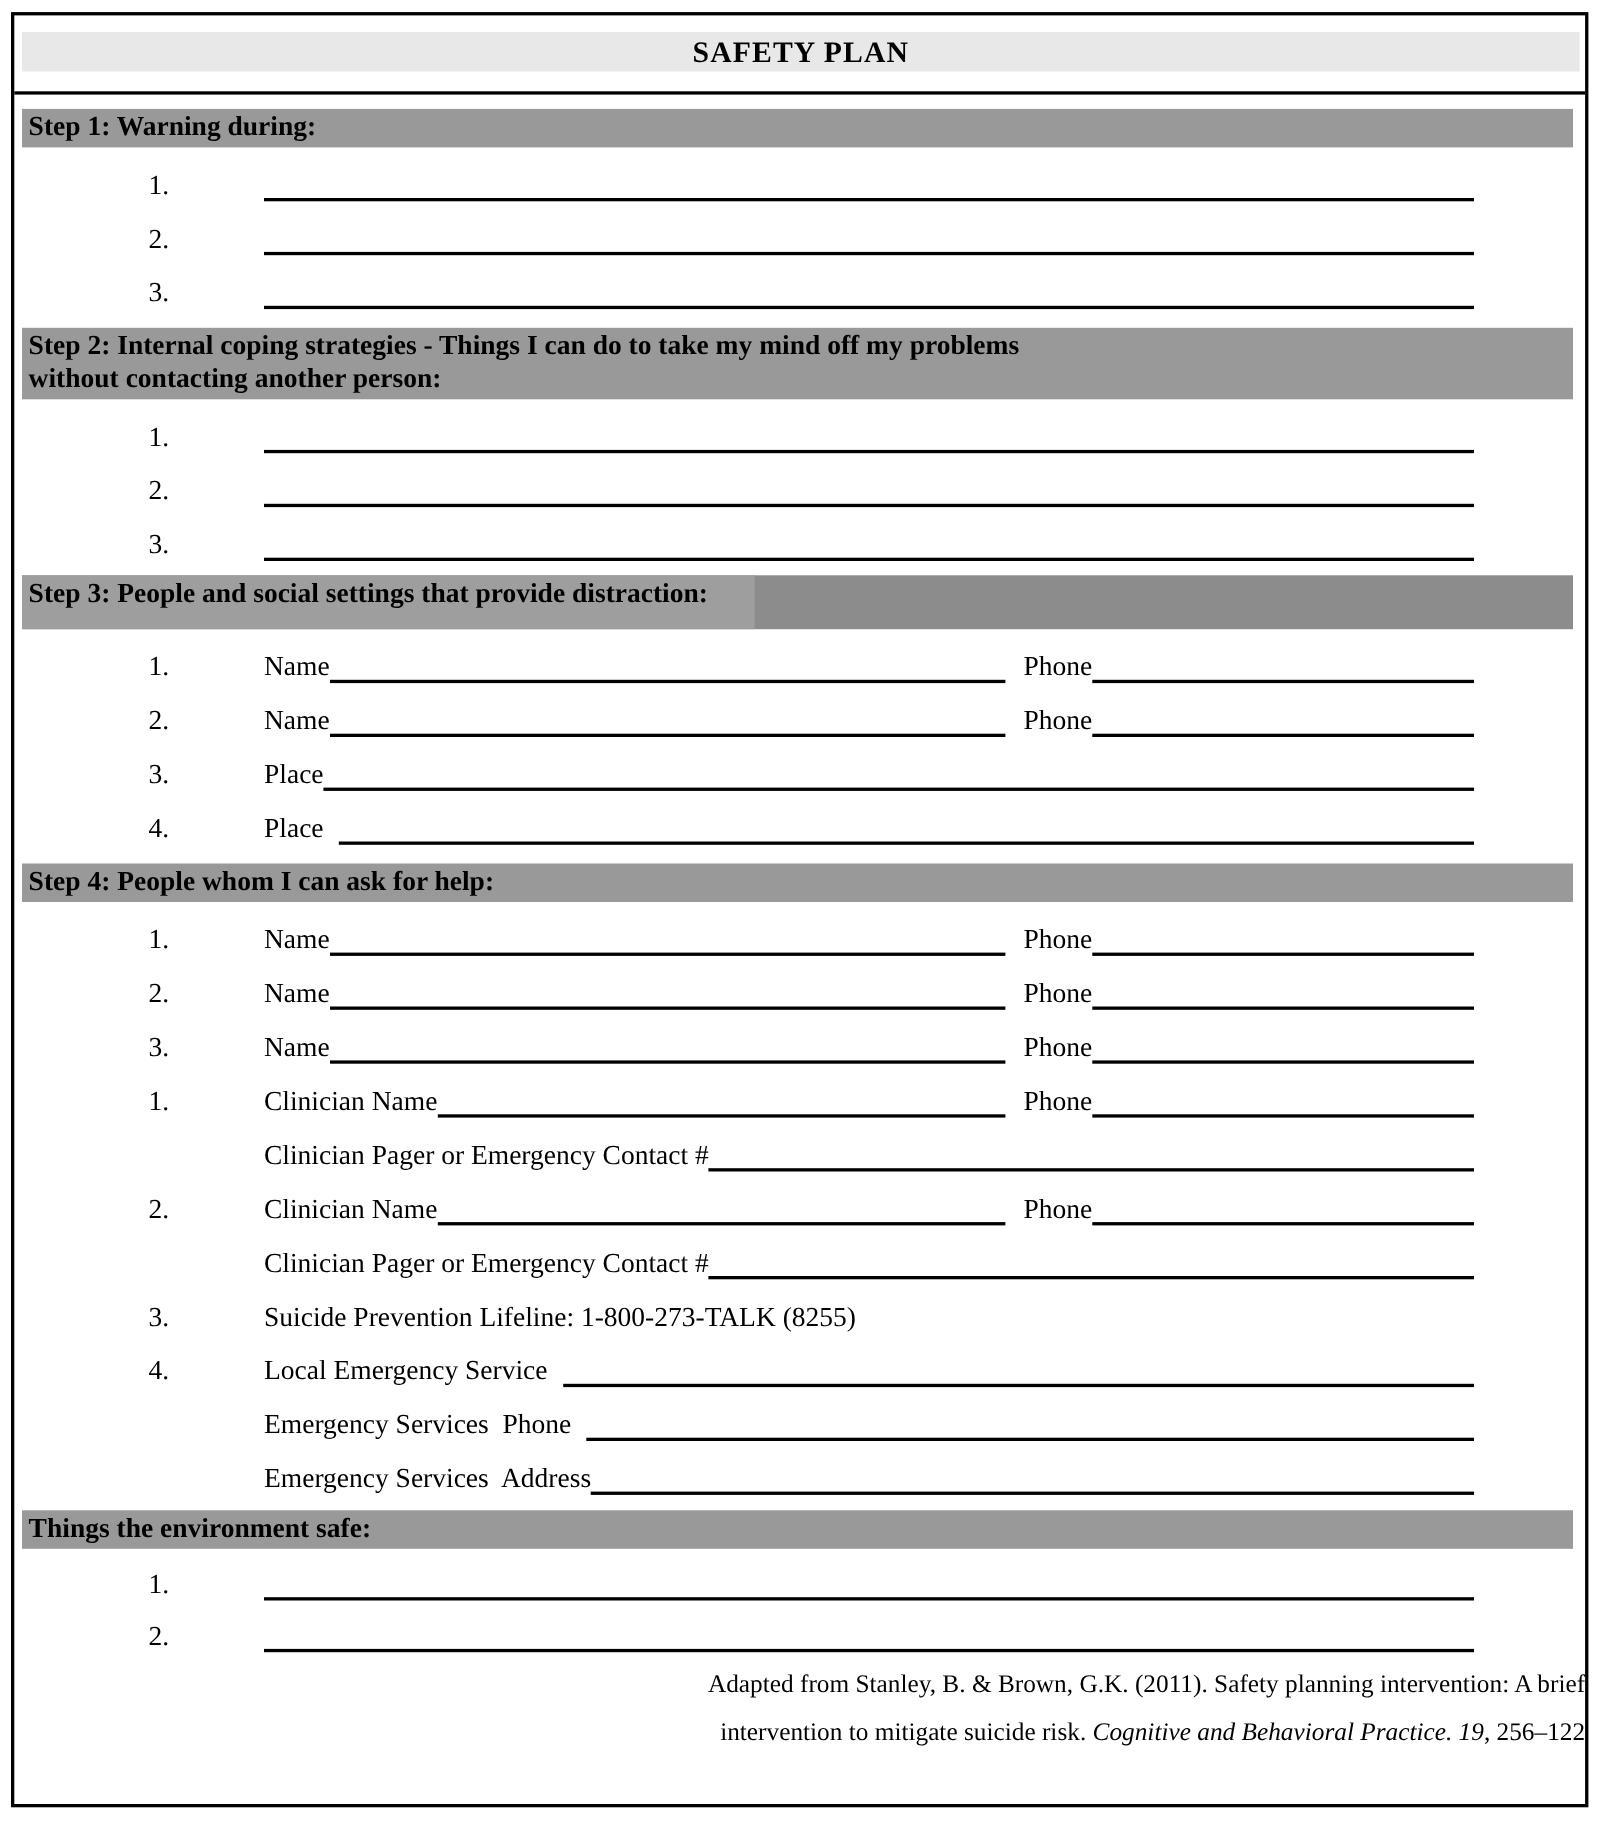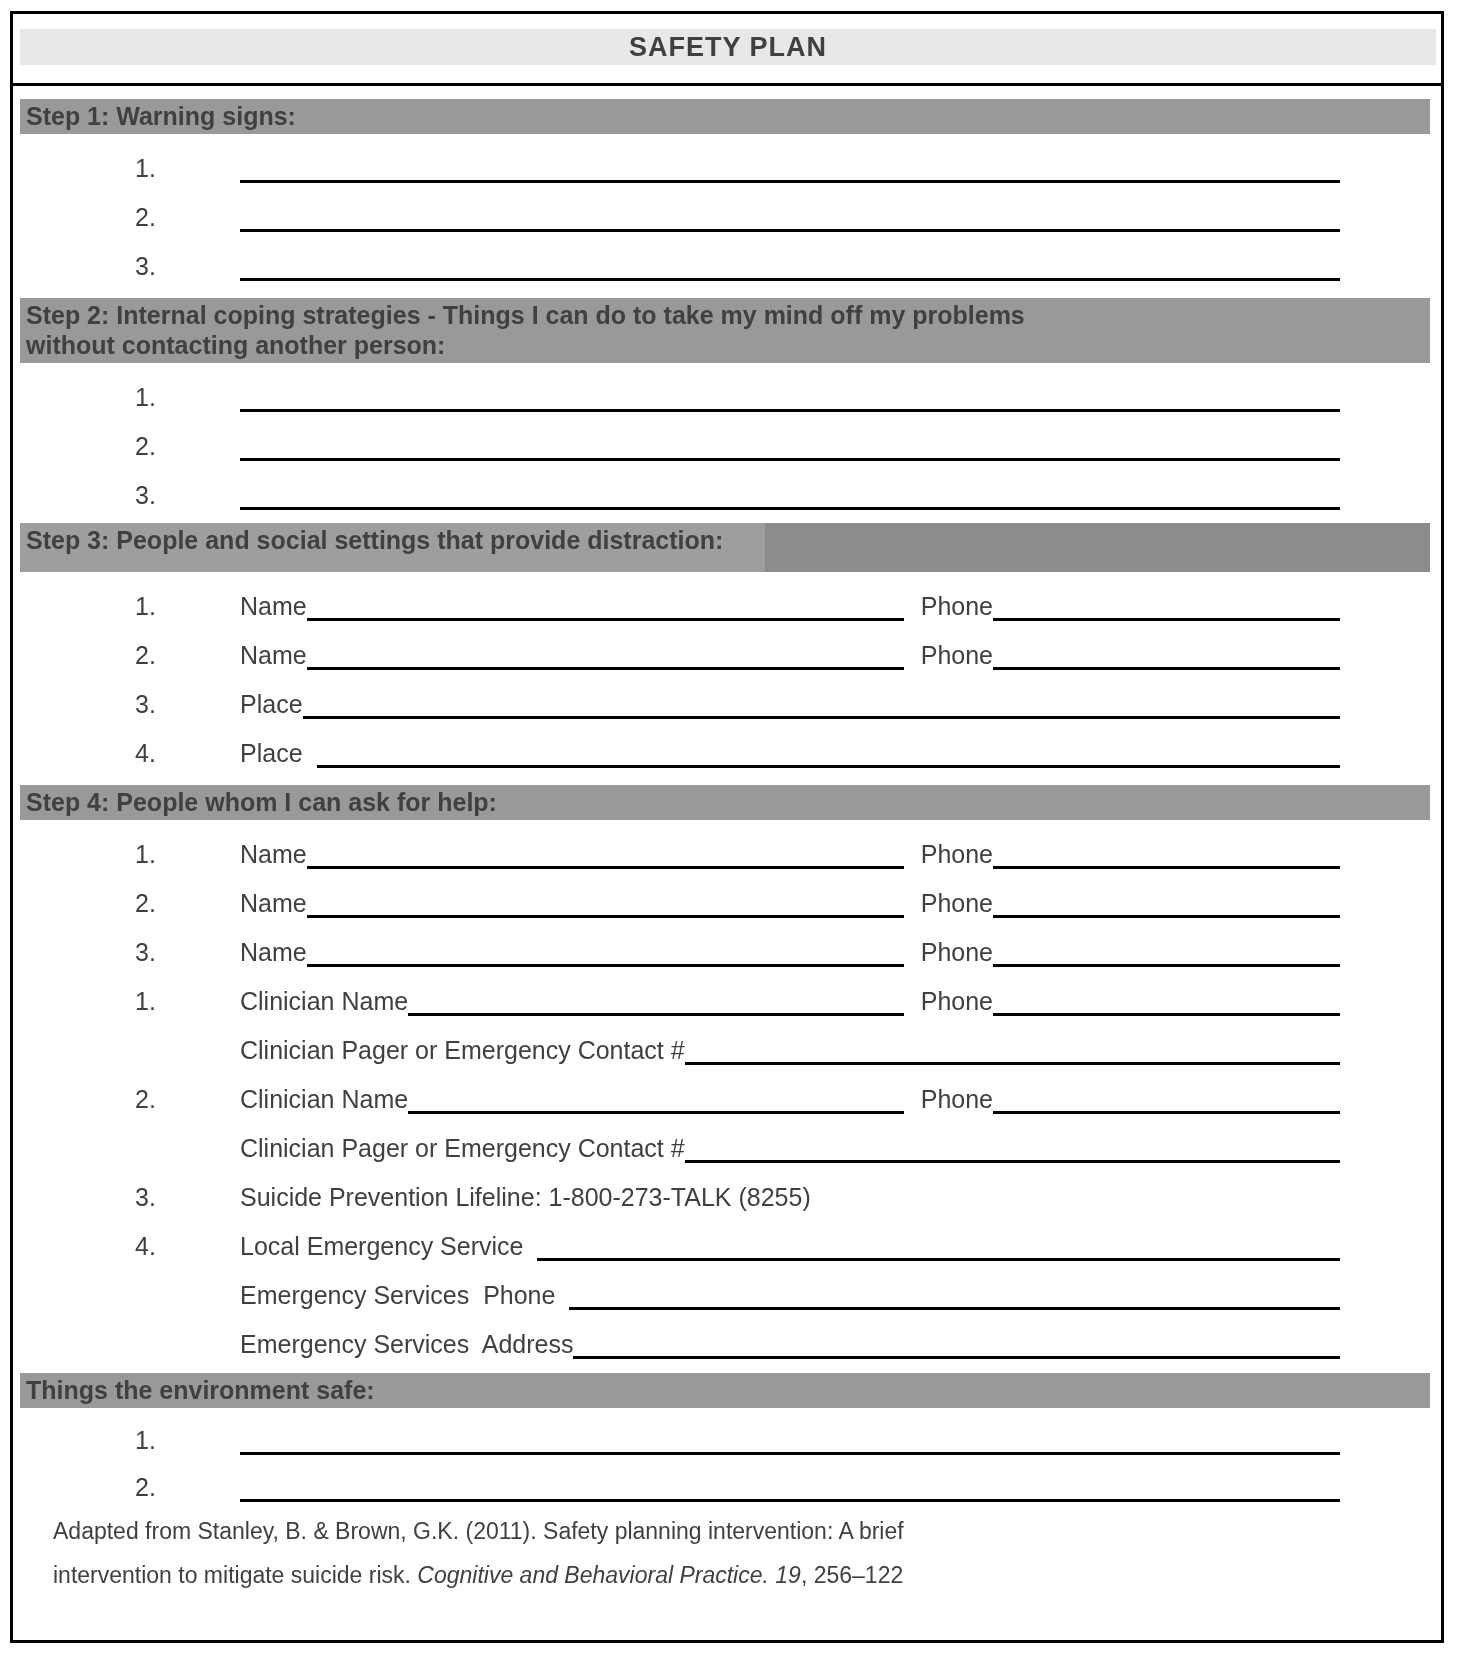--- a/index.html
+++ b/index.html
@@ -1,18 +1,18 @@
 <!DOCTYPE html>
 <html><head>
 <meta charset="utf-8">
 <style>
   html,body { margin:0; padding:0; background:#ffffff; }
   .page {
     position:relative; width:1460px; height:1656px; background:#fff;
-    font-family:Liberation Sans, sans-serif; color:#404040; overflow:hidden;
+    font-family:Liberation Serif, serif; color:#000000; overflow:hidden;
   }
   .frame {
     position:absolute; left:10px; top:11px; width:1434px; height:1632px;
     border:3px solid #000; box-sizing:border-box; background:#fff;
   }
   .title-section { position:relative; height:69px; border-bottom:3px solid #000; }
   .title-band {
     position:absolute; left:7px; right:5px; top:15px; height:36px;
     background:var(--title-band,#e8e8e8); text-align:center;
     font-weight:bold; font-size:27px; line-height:36px; letter-spacing:1px;
@@ -37,37 +37,37 @@
   }
   .row.short { height:47px; }
   .num { width:105px; flex:none; white-space:pre; }
   .spacer { width:105px; flex:none; }
   .lbl { flex:none; white-space:pre; }
   .blank { border-bottom:3px solid #000; align-self:flex-end; height:0; }
   .grow { flex:1; }
   .phone-blank { width:347px; flex:none; }
   .gap-r { margin-right:17px; }
   .gap-l { margin-left:14px; }
-  .footer { margin-top:7px; text-align:left; padding-left:40px; font-size:23px; }
+  .footer { margin-top:7px; text-align:right; padding-left:40px; font-size:23px; }
   .fline { line-height:44px; }
   .it { font-style:italic; }
 </style>
 </head>
 <body style="--bar-gray: #999999; --bar-gray-dark: #8c8c8c; --bar-highlight: #9e9e9e; --title-band: #e8e8e8;">
 
 <div class="page">
   <div class="frame">
 
     <div class="title-section">
       <div class="title-band">SAFETY PLAN</div>
     </div>
 
     <div class="content">
 
-      <div class="bar">Step 1: Warning signs:</div>
+      <div class="bar">Step 1: Warning during:</div>
       <div class="row">
         <div class="num">1.</div>
         <div class="blank grow"></div>
       </div>
       <div class="row">
         <div class="num">2.</div>
         <div class="blank grow"></div>
       </div>
       <div class="row">
         <div class="num">3.</div>

